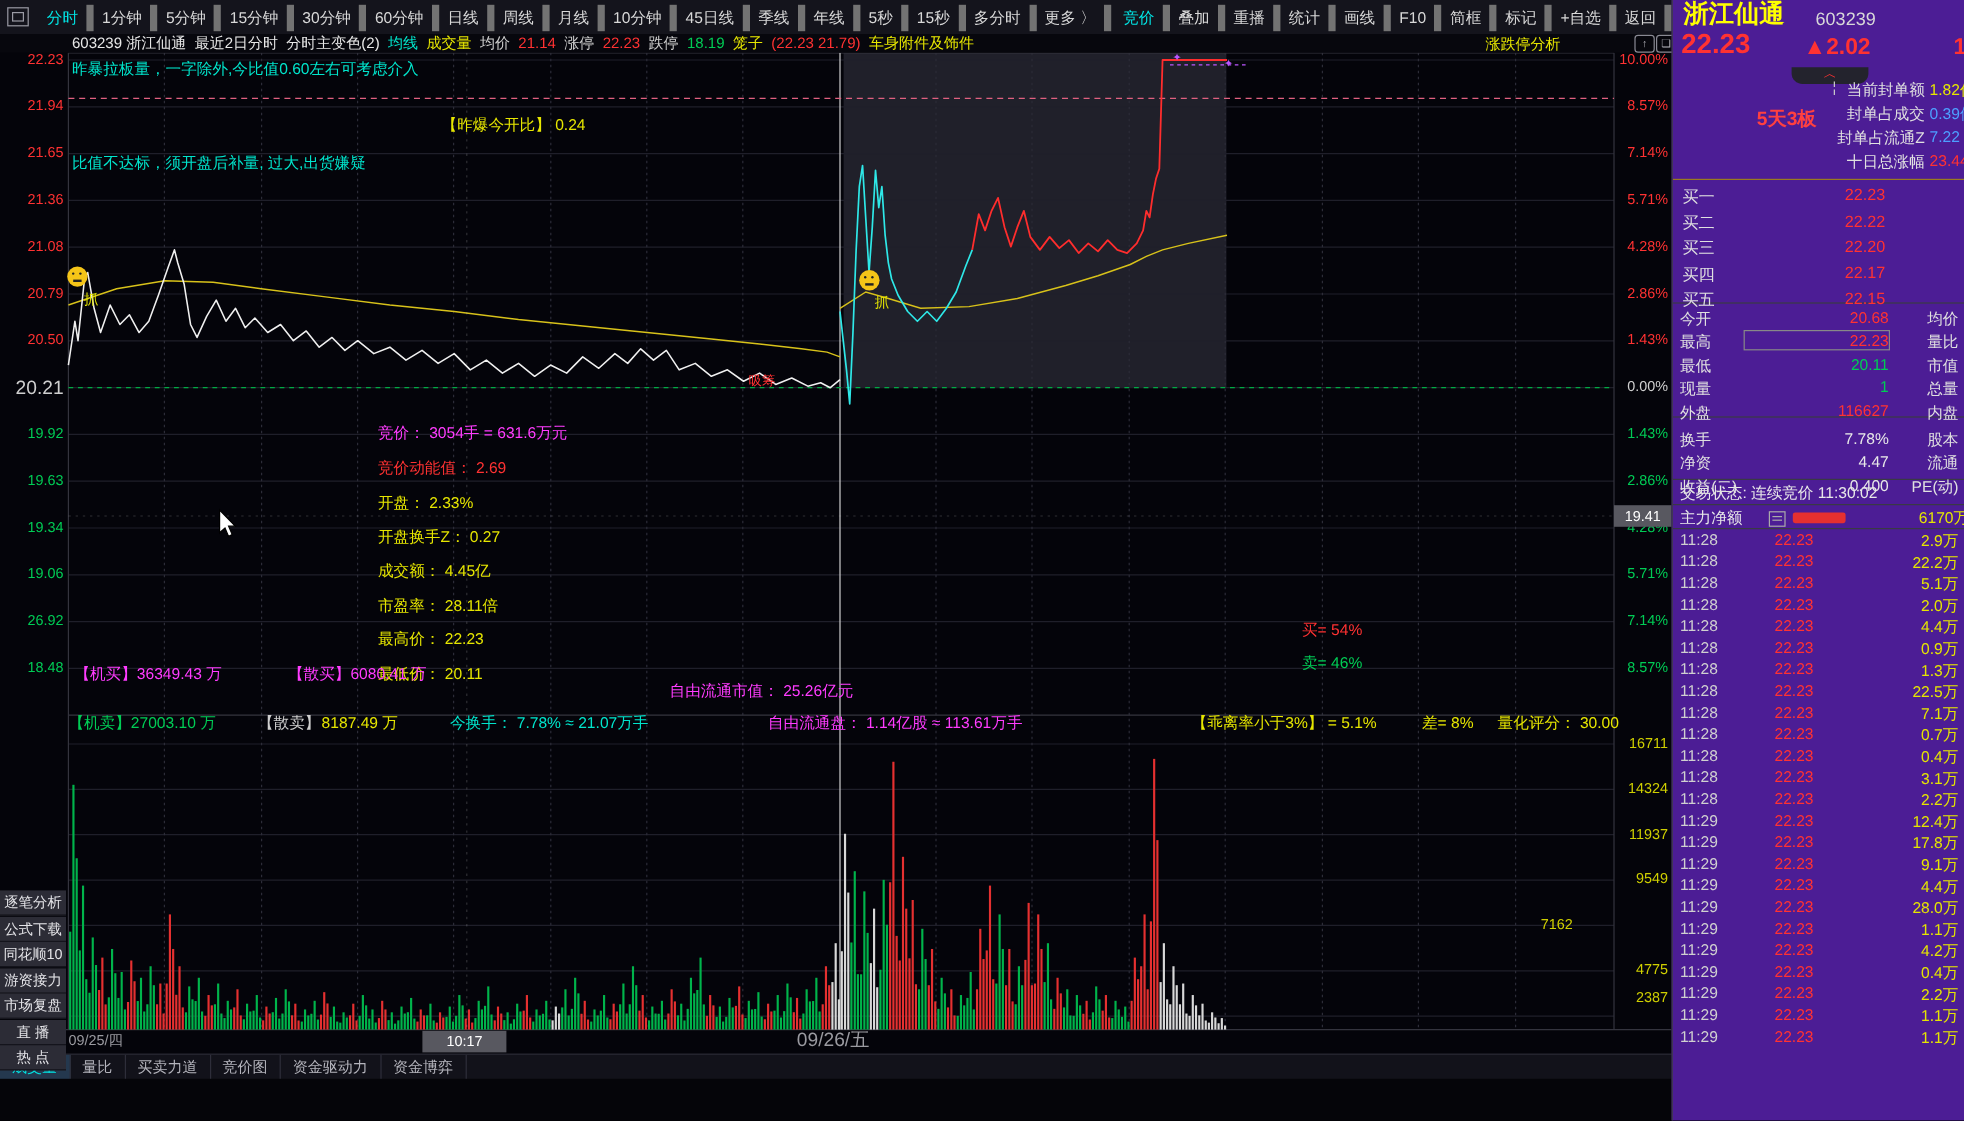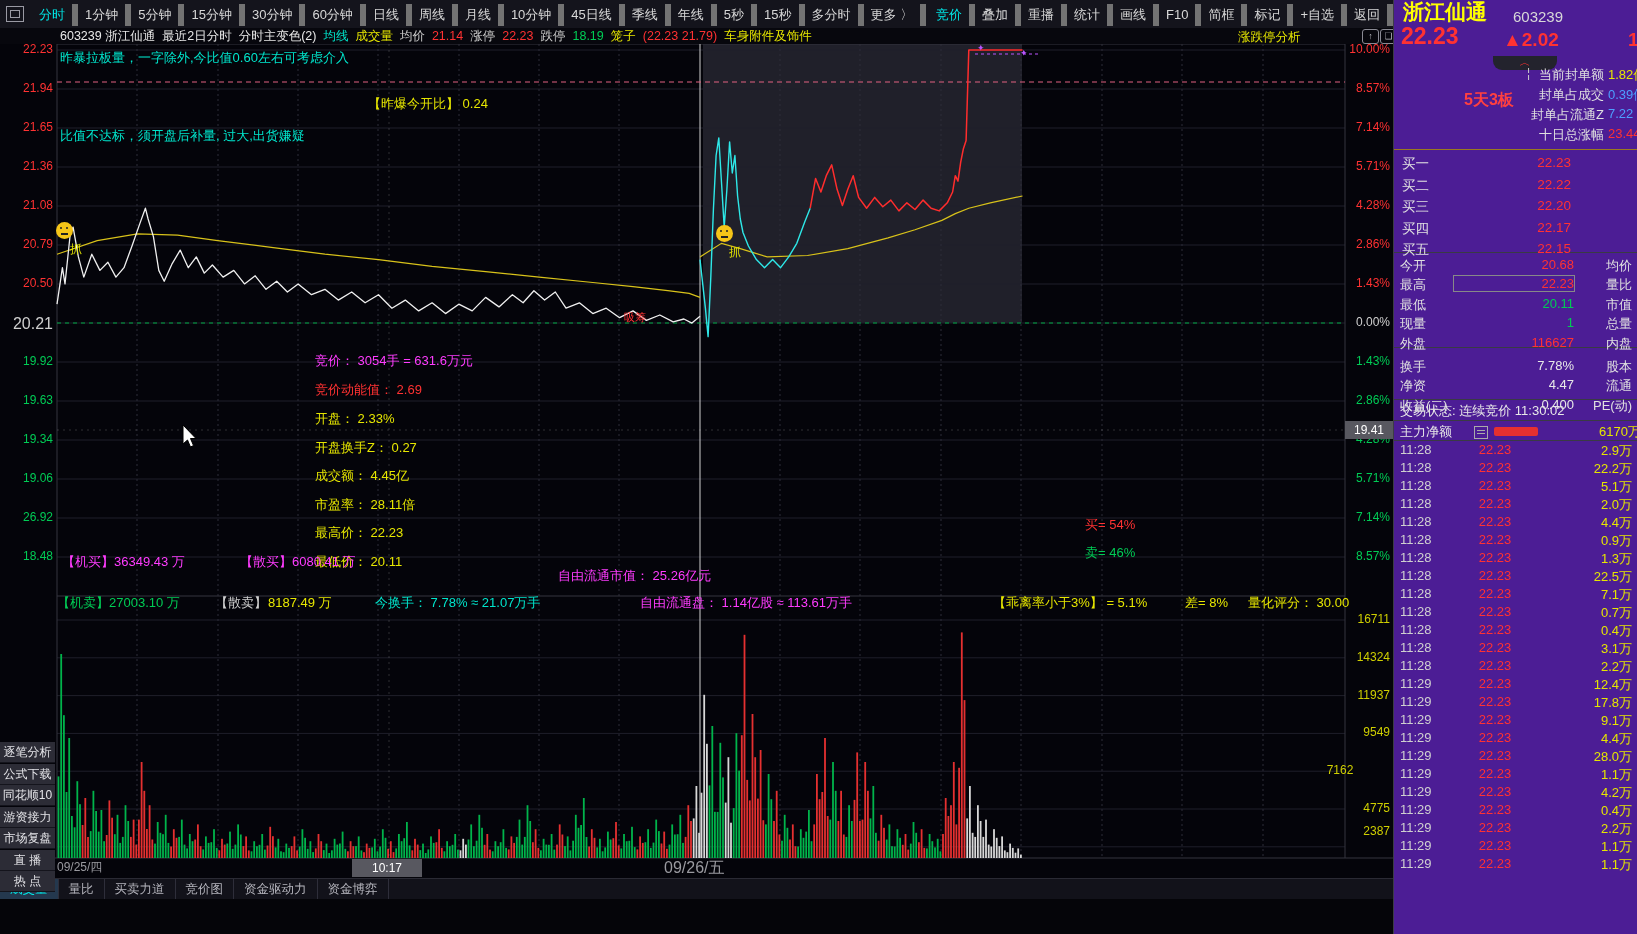--- a/index.html
+++ b/index.html
@@ -546,21 +546,21 @@
       <div style="position: absolute; left: 1342px; top: 354px; width: 48px; text-align: right; font-size: 12px; color: rgb(0, 204, 85); z-index: 2;">1.43%</div>
       <div style="position: absolute; left: 1342px; top: 393px; width: 48px; text-align: right; font-size: 12px; color: rgb(0, 204, 85); z-index: 2;">2.86%</div>
       <div style="position: absolute; left: 1342px; top: 432px; width: 48px; text-align: right; font-size: 12px; color: rgb(0, 204, 85); z-index: 2;">4.28%</div>
       <div style="position: absolute; left: 1342px; top: 471px; width: 48px; text-align: right; font-size: 12px; color: rgb(0, 204, 85); z-index: 2;">5.71%</div>
       <div style="position: absolute; left: 1342px; top: 510px; width: 48px; text-align: right; font-size: 12px; color: rgb(0, 204, 85); z-index: 2;">7.14%</div>
       <div style="position: absolute; left: 1342px; top: 549px; width: 48px; text-align: right; font-size: 12px; color: rgb(0, 204, 85); z-index: 2;">8.57%</div>
       <div style="position: absolute; left: 1342px; top: 612px; width: 48px; text-align: right; font-size: 12px; color: rgb(207, 207, 0); z-index: 2;">16711</div>
       <div style="position: absolute; left: 1342px; top: 649.8px; width: 48px; text-align: right; font-size: 12px; color: rgb(207, 207, 0); z-index: 2;">14324</div>
       <div style="position: absolute; left: 1342px; top: 687.6px; width: 48px; text-align: right; font-size: 12px; color: rgb(207, 207, 0); z-index: 2;">11937</div>
       <div style="position: absolute; left: 1342px; top: 725.4px; width: 48px; text-align: right; font-size: 12px; color: rgb(207, 207, 0); z-index: 2;">9549</div>
-      <div style="position: absolute; left: 1316px; top: 763.2px; width: 48px; text-align: center; font-size: 12px; color: rgb(207, 207, 0); z-index: 2;">7162</div>
+      <div style="position: absolute; left: 1284px; top: 763.2px; width: 48px; text-align: left; font-size: 12px; color: rgb(207, 207, 0); z-index: 2;">7162</div>
       <div style="position: absolute; left: 1342px; top: 801px; width: 48px; text-align: right; font-size: 12px; color: rgb(207, 207, 0); z-index: 2;">4775</div>
       <div style="position: absolute; left: 1342px; top: 824px; width: 48px; text-align: right; font-size: 12px; color: rgb(207, 207, 0); z-index: 2;">2387</div>
       <div style="position: absolute; left: 60px; top: 49px; font-size: 13px; color: rgb(0, 229, 204); white-space: nowrap; z-index: 3;">昨暴拉板量，一字除外,今比值0.60左右可考虑介入</div>
       <div style="position: absolute; left: 368px; top: 95px; font-size: 13px; color: rgb(230, 230, 0); white-space: nowrap; z-index: 3;">【昨爆今开比】 0.24</div>
       <div style="position: absolute; left: 60px; top: 127px; font-size: 13px; color: rgb(0, 229, 204); white-space: nowrap; z-index: 3;">比值不达标，须开盘后补量, 过大,出货嫌疑</div>
       <div style="position: absolute; left: 315px; top: 352px; font-size: 13px; color: rgb(255, 60, 255); white-space: nowrap; z-index: 3;">竞价： 3054手 = 631.6万元</div>
       <div style="position: absolute; left: 315px; top: 381px; font-size: 13px; color: rgb(255, 50, 50); white-space: nowrap; z-index: 3;">竞价动能值： 2.69</div>
       <div style="position: absolute; left: 315px; top: 410px; font-size: 13px; color: rgb(230, 230, 0); white-space: nowrap; z-index: 3;">开盘： 2.33%</div>
       <div style="position: absolute; left: 315px; top: 439px; font-size: 13px; color: rgb(230, 230, 0); white-space: nowrap; z-index: 3;">开盘换手Z： 0.27</div>
       <div style="position: absolute; left: 315px; top: 467px; font-size: 13px; color: rgb(230, 230, 0); white-space: nowrap; z-index: 3;">成交额： 4.45亿</div>

